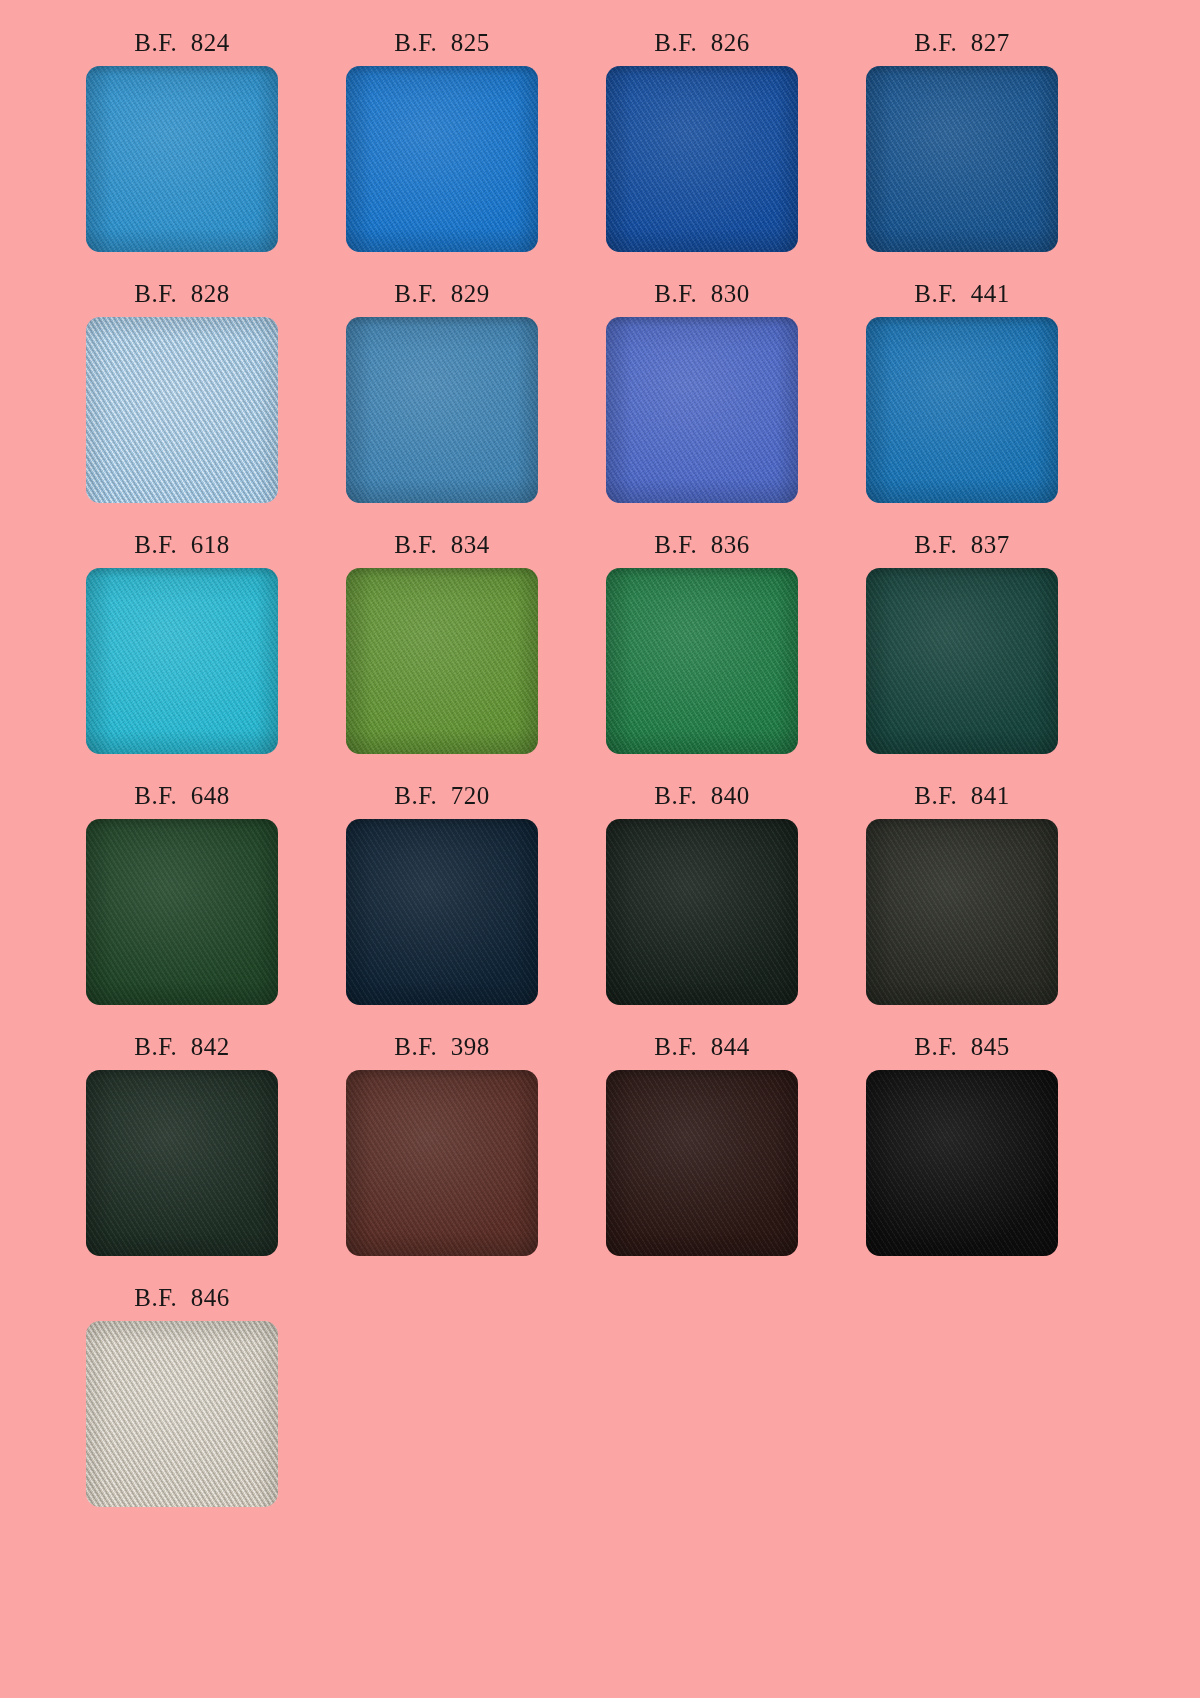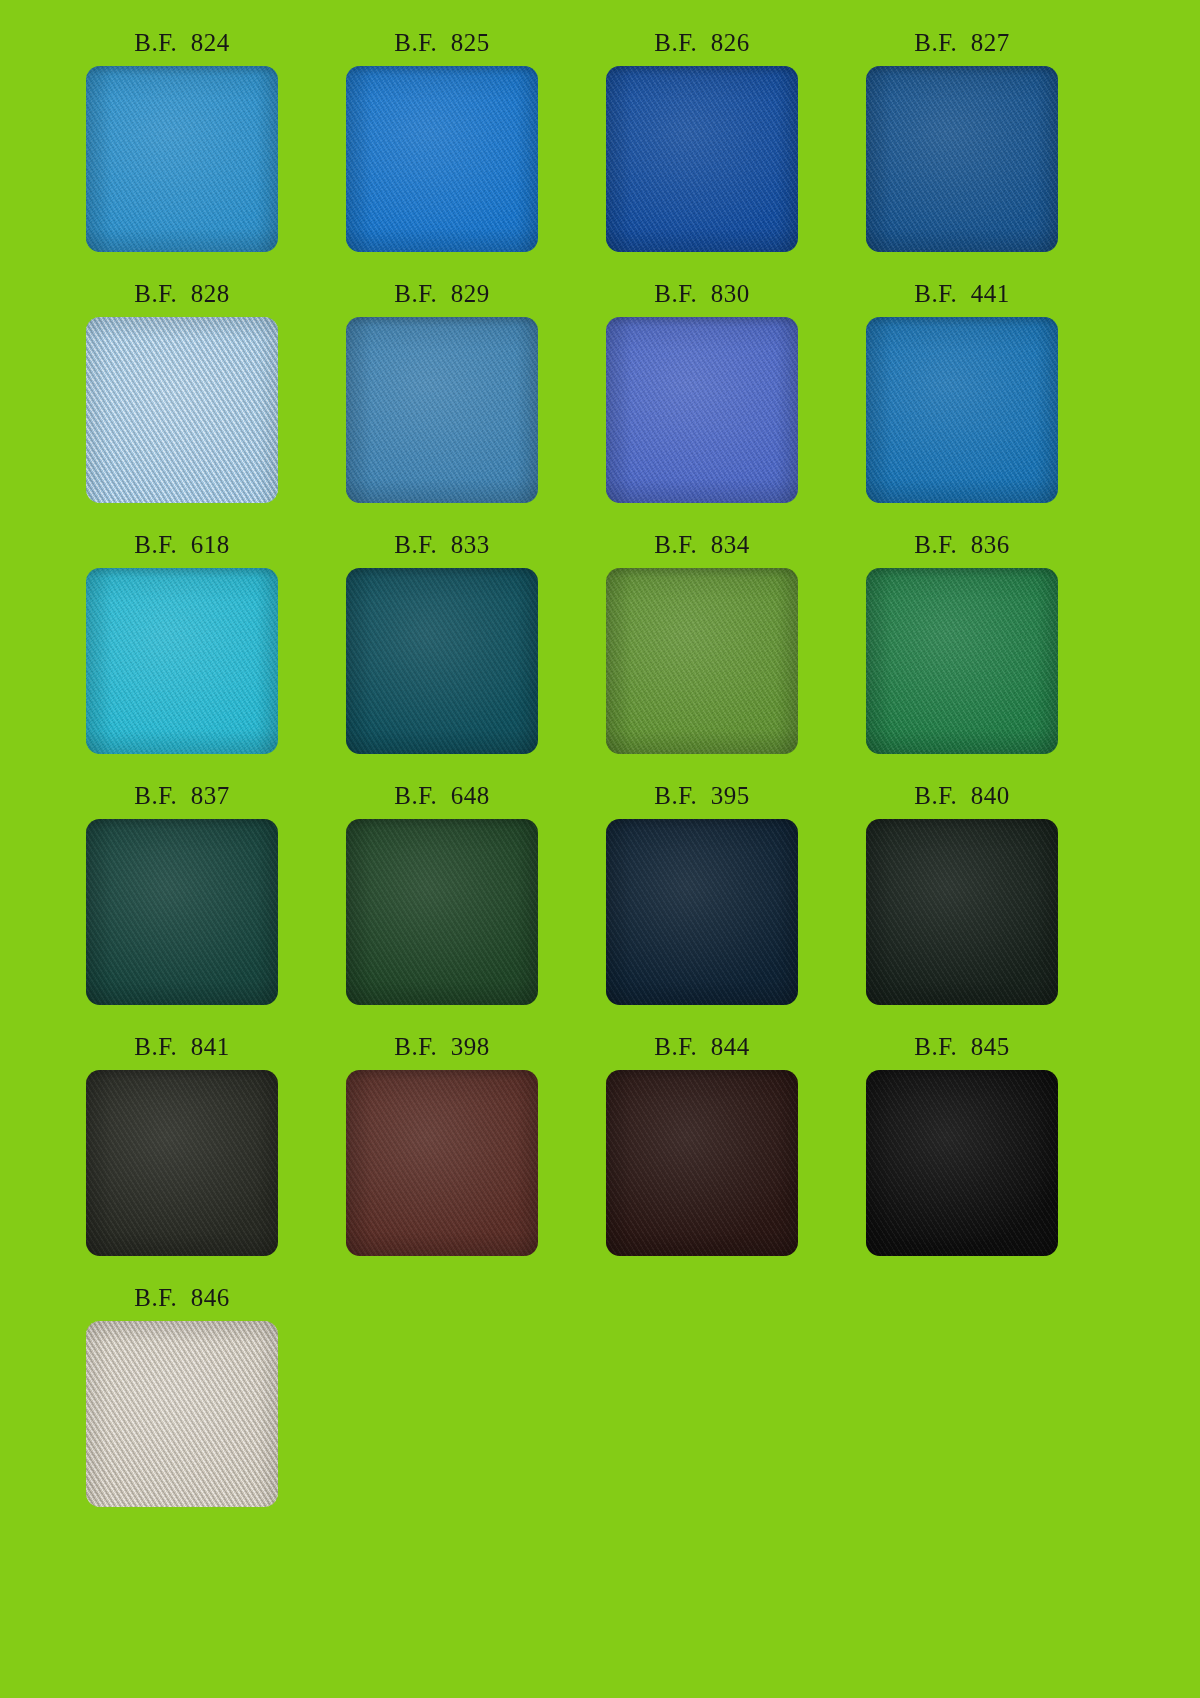--- a/index.html
+++ b/index.html
@@ -11,21 +11,21 @@
     width: 1200px;
     height: 1698px;
     font-family: "Liberation Serif", serif;
     -webkit-font-smoothing: antialiased;
   }
 
   .sheet {
     position: relative;
     width: 1200px;
     height: 1698px;
-    background: #84cc16;
+    background: #fca5a5;
     overflow: hidden;
   }
 
   .grid {
     position: absolute;
     left: 0;
     top: 0;
     width: 1200px;
     display: grid;
     grid-template-columns: repeat(4, 260px);
@@ -208,27 +208,20 @@
         </div>
       </div>
       <div class="cell">
         <div class="swatch-label">B.F.  618</div>
         <div class="swatch" style="background-color: rgb(37, 184, 210);">
           <div class="weave"></div>
           <div class="shade"></div>
         </div>
       </div>
       <div class="cell">
-        <div class="swatch-label">B.F.  833</div>
-        <div class="swatch dark" style="background-color: rgb(16, 80, 93);">
-          <div class="weave"></div>
-          <div class="shade"></div>
-        </div>
-      </div>
-      <div class="cell">
         <div class="swatch-label">B.F.  834</div>
         <div class="swatch" style="background-color: rgb(95, 145, 49);">
           <div class="weave"></div>
           <div class="shade"></div>
         </div>
       </div>
       <div class="cell">
         <div class="swatch-label">B.F.  836</div>
         <div class="swatch" style="background-color: rgb(29, 122, 67);">
           <div class="weave"></div>
@@ -243,41 +236,48 @@
         </div>
       </div>
       <div class="cell">
         <div class="swatch-label">B.F.  648</div>
         <div class="swatch dark" style="background-color: rgb(32, 69, 39);">
           <div class="weave"></div>
           <div class="shade"></div>
         </div>
       </div>
       <div class="cell">
-        <div class="swatch-label">B.F.  395</div>
+        <div class="swatch-label">B.F.  720</div>
         <div class="swatch dark" style="background-color: rgb(14, 34, 52);">
           <div class="weave"></div>
           <div class="shade"></div>
         </div>
       </div>
       <div class="cell">
         <div class="swatch-label">B.F.  840</div>
         <div class="swatch dark" style="background-color: rgb(23, 33, 27);">
           <div class="weave"></div>
           <div class="shade"></div>
         </div>
       </div>
       <div class="cell">
         <div class="swatch-label">B.F.  841</div>
         <div class="swatch dark" style="background-color: rgb(40, 42, 35);">
           <div class="weave"></div>
           <div class="shade"></div>
         </div>
       </div>
       <div class="cell">
+        <div class="swatch-label">B.F.  842</div>
+        <div class="swatch dark" style="background-color: rgb(28, 44, 35);">
+          <div class="weave"></div>
+          <div class="shade"></div>
+        </div>
+      </div>
+      <div class="cell">
         <div class="swatch-label">B.F.  398</div>
         <div class="swatch dark" style="background-color: rgb(90, 46, 39);">
           <div class="weave"></div>
           <div class="shade"></div>
         </div>
       </div>
       <div class="cell">
         <div class="swatch-label">B.F.  844</div>
         <div class="swatch dark" style="background-color: rgb(42, 22, 19);">
           <div class="weave"></div>

